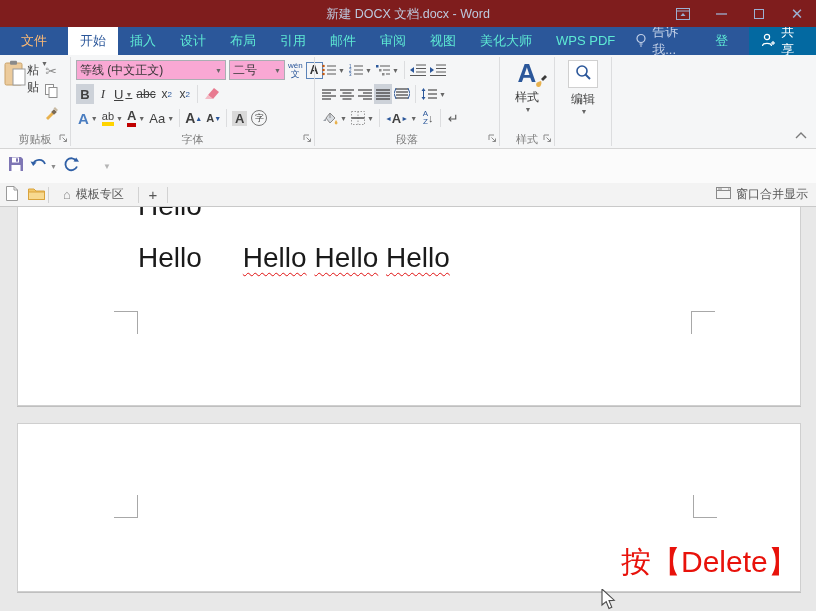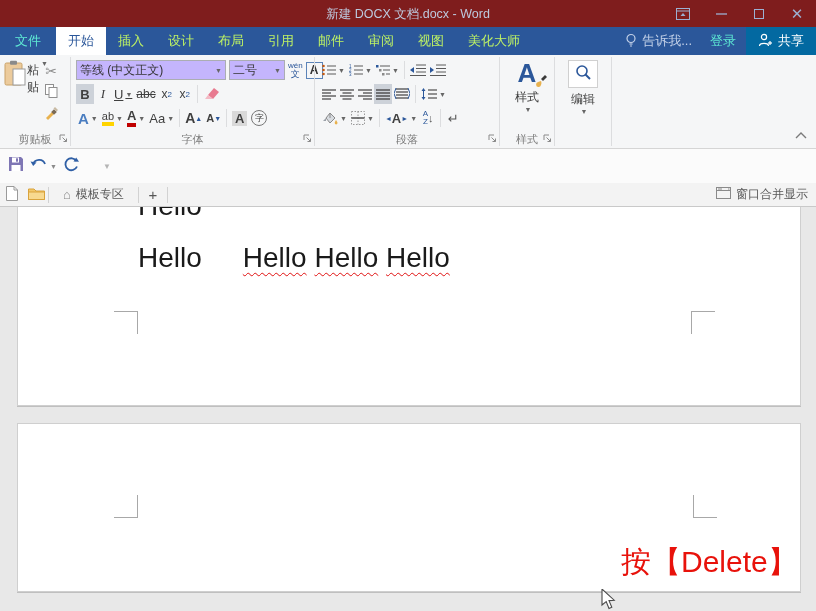--- a/index.html
+++ b/index.html
@@ -9,22 +9,22 @@
   
   .titlebar { height:27px; background:#7f1d1d; display:flex; align-items:center; position:relative; }
   .title-text { position:absolute; left:0; right:0; top:6px; text-align:center; font-size:12.5px; color:#bdc9de; }
   .win-controls { position:absolute; right:0; top:0; height:27px; display:flex; }
   .win-btn { width:38px; height:27px; display:flex; align-items:center; justify-content:center; color:#9cb0d2; }
   .win-btn svg { display:block; }
   .close-glyph { font-size:15px; line-height:1; color:#9cb0d2; }
 
   
   .tabrow { height:28px; background:#2b579a; display:flex; align-items:stretch; font-size:13px; }
-  .tab { padding:0 12px; line-height:28px; color:#bef264; white-space:nowrap; }
-  .tab.file { padding:0 15px; color:#5eead4; }
+  .tab { padding:0 12px; line-height:28px; color:#5eead4; white-space:nowrap; }
+  .tab.file { padding:0 21px; color:#fdba74; }
   .tab.active { background:#fff; color:#2b579a; }
   .tab-right { margin-left:auto; display:flex; align-items:stretch; }
   .tellme { display:flex; align-items:center; gap:5px; padding:0 8px; color:#c3d1e8; }
   .login { line-height:28px; padding:0 10px; color:#5eead4; }
   .share { display:flex; align-items:center; gap:5px; padding:0 12px; background:#0369a1; color:#fff; }
 
   
   .ribbon { height:94px; background:#f5f6f7; border-bottom:1px solid #d5d5d5; display:flex; position:relative; }
   .rgroup { display:flex; flex-direction:column; }
   .rgroup-content { flex:1; display:flex; padding:3px 3px 0 3px; }
@@ -39,21 +39,21 @@
   .vsep { width:1px; height:18px; background:#dcdddf; margin:0 3px; }
 
   
   .paste-col { width:38px; display:flex; align-items:flex-start; padding-top:2px; }
   .paste-label { font-size:12px; color:#3f3f3f; margin-top:2px; }
   .clip-col { display:flex; flex-direction:column; justify-content:flex-start; gap:4px; padding-top:4px; }
   .smicon { width:20px; height:18px; display:flex; align-items:center; justify-content:center; }
   .scissors { font-size:14px; color:#8f8f8f; }
 
   
-  .combo { height:20px; background:#c4b5fd; border:1px solid #abadb3; display:flex; align-items:center; font-size:12px; color:#333; padding:0 3px; }
+  .combo { height:20px; background:#f9a8d4; border:1px solid #abadb3; display:flex; align-items:center; font-size:12px; color:#333; padding:0 3px; }
   .combo .dd { margin-left:auto; }
   .combo.family { width:150px; }
   .combo.size { width:56px; margin-left:3px; }
   .pinyin { display:flex; flex-direction:column; align-items:center; line-height:1; color:#2b579a; font-size:8px; margin:12px 3px; }
   .border-a { width:17px; height:17px; border:1px solid #5b83b8; display:flex; align-items:center; justify-content:center; font-size:12px; font-weight:bold; color:#333; }
   .bold-g { font-weight:bold; }
   .italic-g { font-style:italic; font-family:"Liberation Serif", serif; }
   .under-g { text-decoration:underline; }
   .strike-g { text-decoration:line-through; font-size:12px;justify-content:center; }
   .subsup { font-size:12px; }
@@ -149,20 +149,21 @@
   <div class="tab file">文件</div>
   <div class="tab active">开始</div>
   <div class="tab">插入</div>
   <div class="tab">设计</div>
   <div class="tab">布局</div>
   <div class="tab">引用</div>
   <div class="tab">邮件</div>
   <div class="tab">审阅</div>
   <div class="tab">视图</div>
   <div class="tab">美化大师</div>
+  <div class="tab">WPS PDF</div>
   <div class="tab-right">
     <div class="tellme">
       <span><svg width="12" height="14" viewBox="0 0 12 14">
             <circle cx="6" cy="5.5" r="4" fill="none" stroke="#c3d1e8" stroke-width="1.2"></circle>
             <line x1="4.5" y1="11" x2="7.5" y2="11" stroke="#c3d1e8" stroke-width="1.2"></line>
             <line x1="5" y1="13" x2="7" y2="13" stroke="#c3d1e8" stroke-width="1.2"></line>
           </svg></span>
       <span>告诉我...</span>
     </div>
     <div class="login">登录</div>

